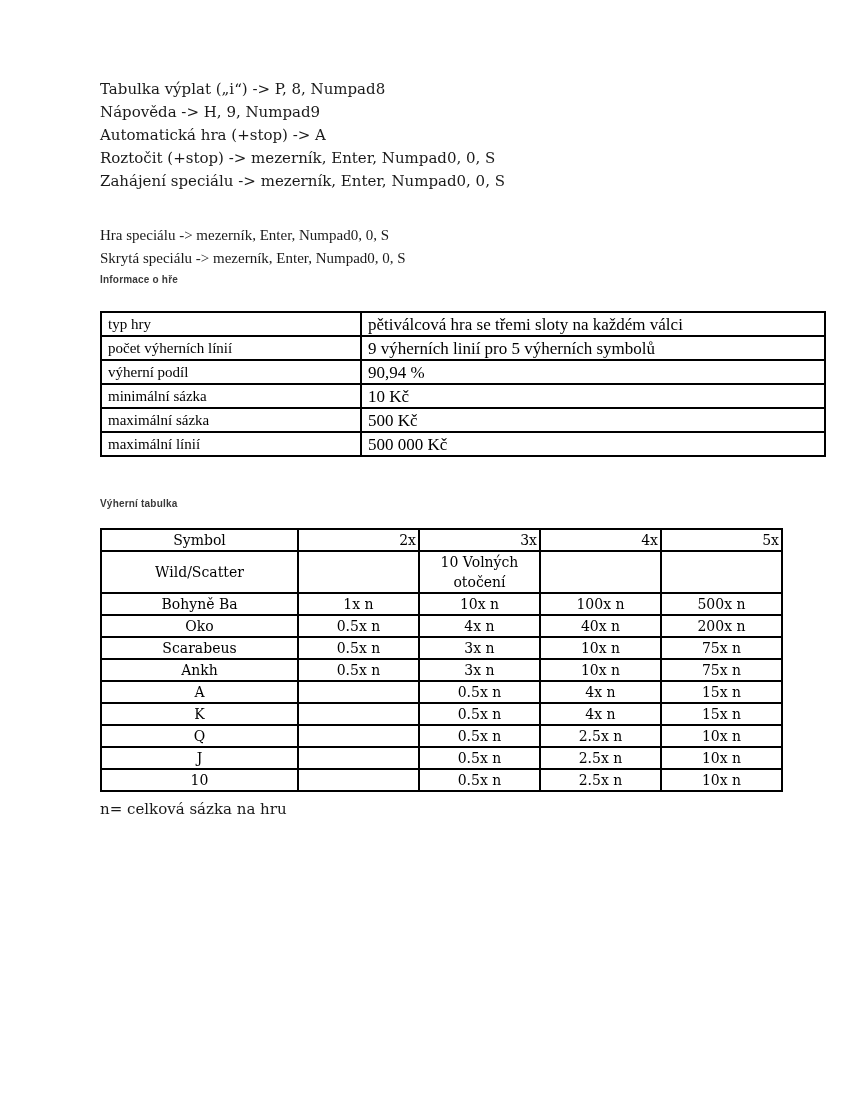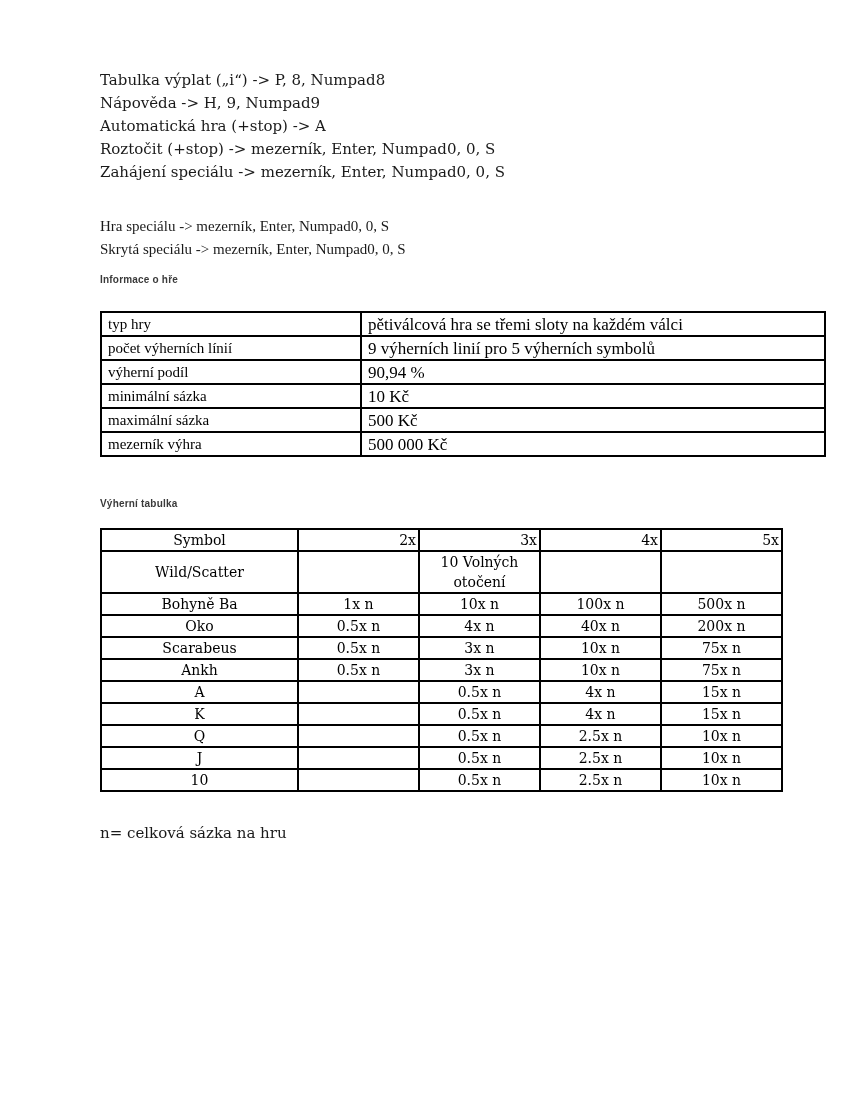--- a/index.html
+++ b/index.html
@@ -13,20 +13,21 @@
     color: #000000;
   }
   .shortcuts {
     position: absolute;
     left: 100px;
     font-family: "DejaVu Serif", serif;
     font-size: 15px;
     line-height: 23px;
     color: #1a1a1a;
     white-space: nowrap;
+    margin-top: 9px;
   }
   .shortcuts-1 { top: 69px; }
   .shortcuts-2 { top: 215px; font-family: Liberation Serif, serif; }
   .doc-heading {
     position: absolute;
     left: 100px;
     font-family: "Liberation Sans", sans-serif;
     font-weight: 700;
     font-size: 10px;
     color: #3a3a3a;
@@ -77,21 +78,21 @@
     height: 21px;
     line-height: 20px;
     padding: 0 4px;
     vertical-align: middle;
   }
   .pay-table .col-symbol { width: 197px; }
   .pay-table .col-mult { width: 121px; text-align: right; }
   .footnote {
     position: absolute;
     left: 100px;
-    top: 824px;
+    top: 800px;
     font-family: "DejaVu Serif", serif;
     font-size: 15px;
     color: #1a1a1a;
   }
 </style>
 </head>
 <body>
 
 <div class="page">
 
@@ -126,21 +127,21 @@
       </tr>
       <tr>
         <td class="label-cell">minimální sázka</td>
         <td class="value-cell">10 Kč</td>
       </tr>
       <tr>
         <td class="label-cell">maximální sázka</td>
         <td class="value-cell">500 Kč</td>
       </tr>
       <tr>
-        <td class="label-cell">mezerník výhra</td>
+        <td class="label-cell">maximální línií</td>
         <td class="value-cell">500 000 Kč</td>
       </tr>
     </tbody>
   </table>
 
   <div class="doc-heading heading-2">Výherní tabulka</div>
 
   <table class="pay-table">
     <thead>
       <tr>

